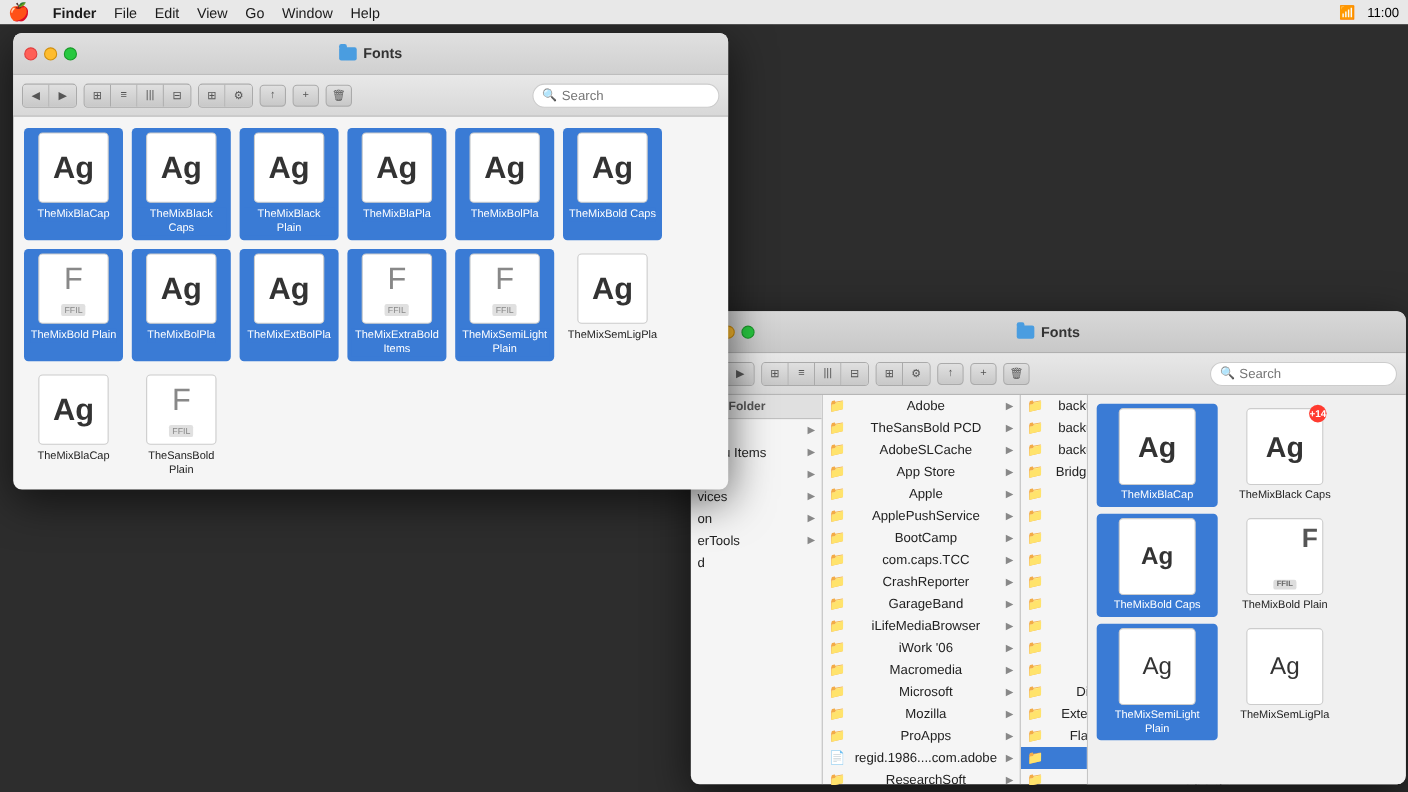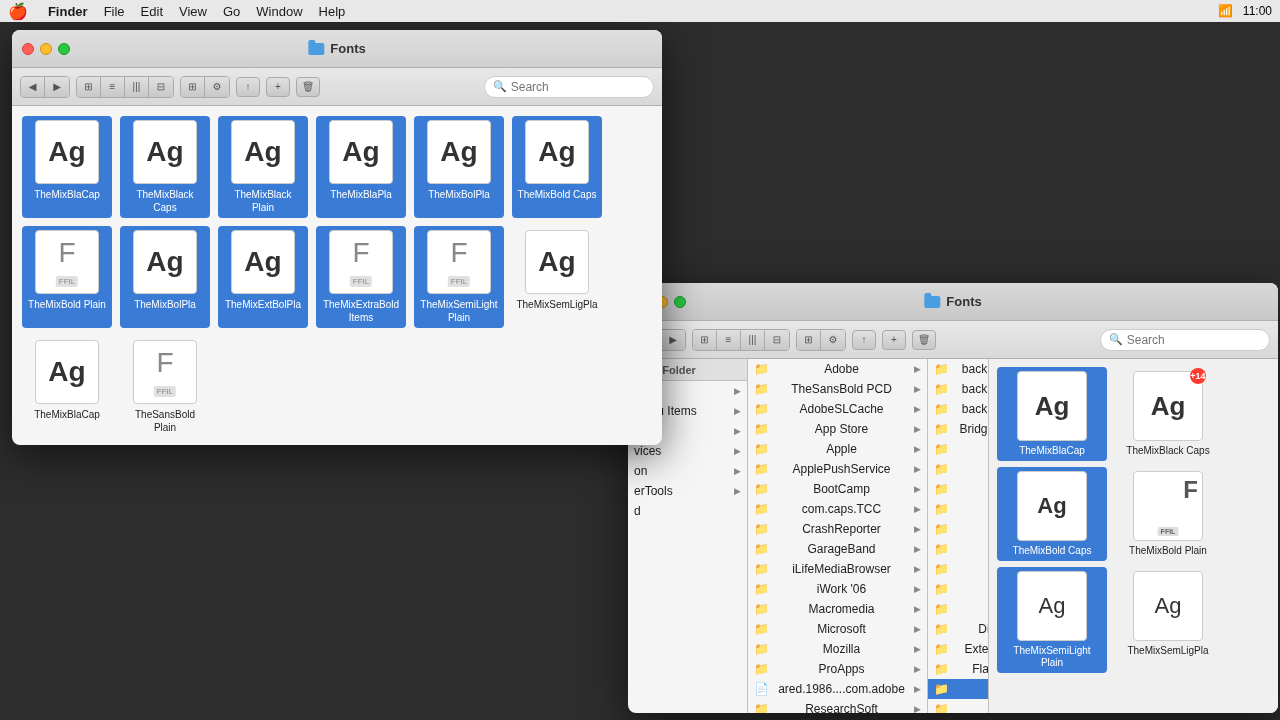--- a/index.html
+++ b/index.html
@@ -502,21 +502,21 @@
           <span>Mozilla</span>
           <span class="ci-arrow">▶</span>
         </div>
       <div class="col-item">
           <span>📁</span>
           <span>ProApps</span>
           <span class="ci-arrow">▶</span>
         </div>
       <div class="col-item">
           <span>📄</span>
-          <span>ared.1986....com.adobe</span>
+          <span>regid.1986....com.adobe</span>
           <span class="ci-arrow">▶</span>
         </div>
       <div class="col-item">
           <span>📁</span>
           <span>ResearchSoft</span>
           <span class="ci-arrow">▶</span>
         </div>
 
     </div>
 

